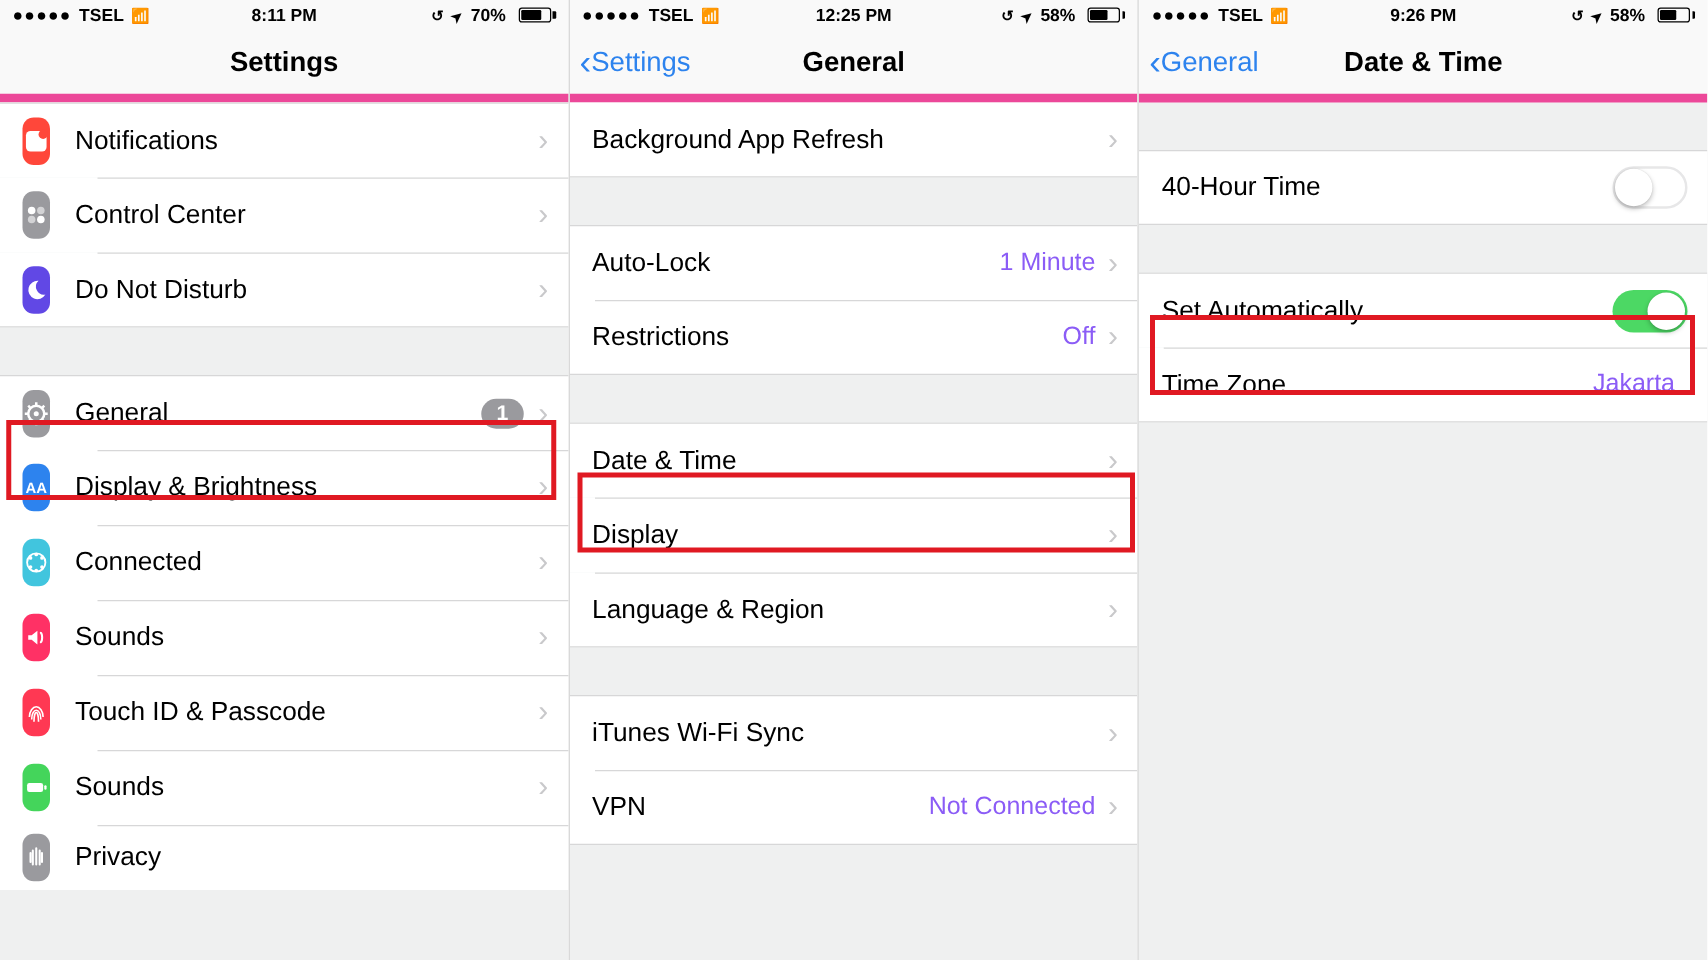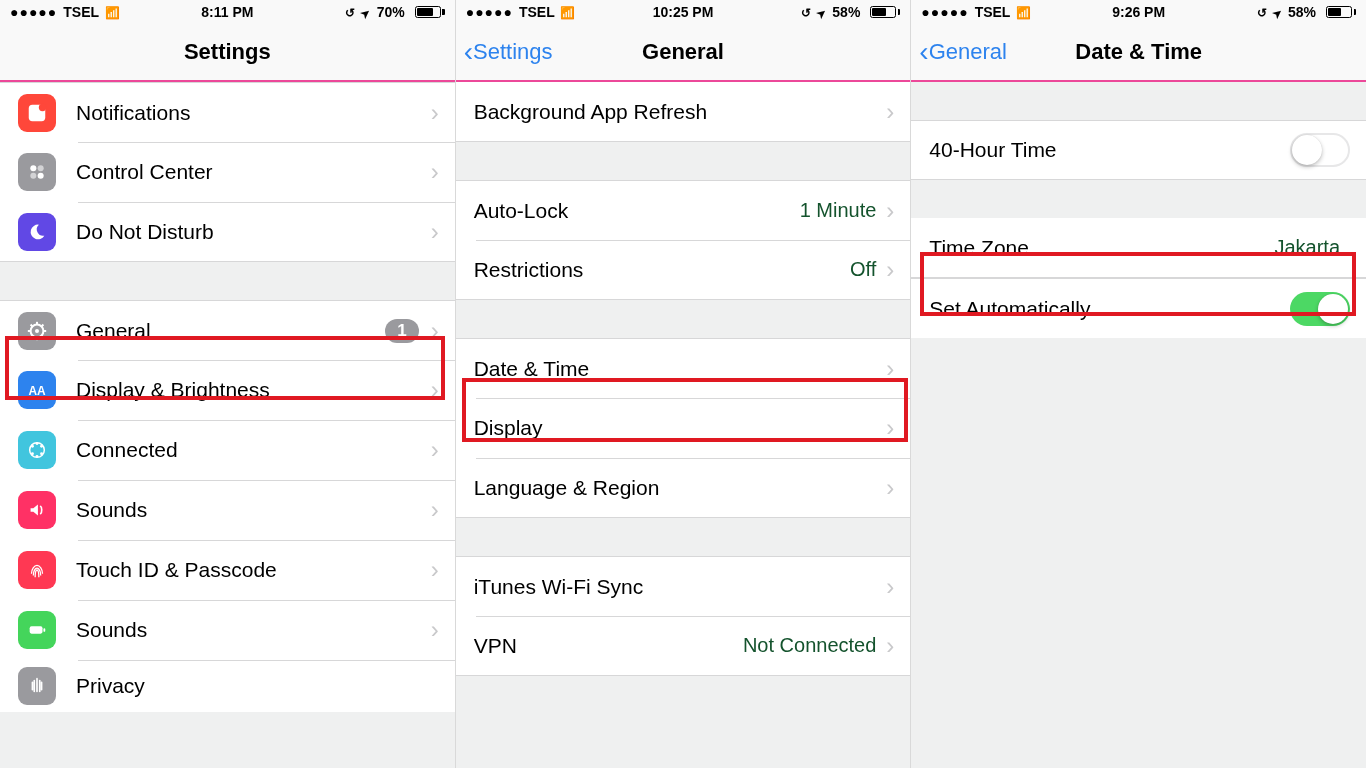--- a/index.html
+++ b/index.html
@@ -44,21 +44,21 @@
   .pane2 .battery-fill, .pane3 .battery-fill { width: 56%; }
 
   
   .navbar {
     height: 58px;
     display: flex;
     align-items: center;
     justify-content: center;
     position: relative;
     background: #f9f9f9;
-    border-bottom: 2px solid #ec4899;
+    border-bottom: 7px solid #ec4899;
   }
   .nav-title { font-size: 22px; font-weight: 700; color: #000; }
   .nav-back {
     position: absolute; left: 8px; top: 50%; transform: translateY(-50%);
     display: flex; align-items: center; gap: 2px;
     color: #2d83ee; font-size: 22px; font-weight: 400;
   }
   .nav-back .chev { font-size: 28px; line-height: 1; font-weight: 400; margin-right: -2px; }
 
   
@@ -74,38 +74,38 @@
   .cell + .cell .sep,
   .cell.has-sep .sep {
     position: absolute; top: 0; height: 1px; background: #d7d7d8;
   }
   .pane1 .cell + .cell .sep { left: 78px; right: 0; }
   .pane2 .cell + .cell .sep, .pane3 .cell + .cell .sep { left: 20px; right: 0; }
   .group-top { border-top: 1px solid #d7d7d8; }
   .group-bot { border-bottom: 1px solid #d7d7d8; }
 
   .icon {
-    width: 38px; height: 38px; border-radius: 9px; margin-right: 20px;
+    width: 22px; height: 38px; border-radius: 9px; margin-right: 20px;
     display: flex; align-items: center; justify-content: center;
     flex-shrink: 0;
   }
   .icon svg { width: 22px; height: 22px; }
   .ic-notif { background: #ff473a; }
   .ic-cc    { background: #9a9a9e; }
   .ic-dnd   { background: #6148e5; }
   .ic-gen   { background: #9a9a9e; }
   .ic-disp  { background: #2d83ee; }
   .ic-wall  { background: #41c5de; }
   .ic-sound { background: #ff3165; }
   .ic-touch { background: #ff3853; }
   .ic-batt  { background: #44d55b; }
   .ic-priv  { background: #9a9a9e; }
 
   .cell-label { font-size: 21px; color: #000; flex: 1 1 auto; }
-  .cell-detail { font-size: 20px; color: #14532d; margin-right: 10px; }
+  .cell-detail { font-size: 20px; color: #8b5cf6; margin-right: 10px; }
   .chevron {
     color: #c9c9cb; font-size: 24px; line-height: 1; font-weight: 400;
   }
   .badge {
     background: #9a9a9e; color: #fff; font-size: 17px; border-radius: 14px;
     padding: 2px 12px; margin-right: 12px; font-weight: 600;
   }
 
   
   .toggle {
@@ -294,21 +294,21 @@
     </div>
   </div>
 
   <div class="pane pane2">
     <div class="statusbar">
       <div class="sb-left">
         <span class="sig">●●●●●</span>
         <span>TSEL</span>
         <span class="wifi"></span>
       </div>
-      <div class="sb-center">10:25 PM</div>
+      <div class="sb-center">12:25 PM</div>
       <div class="sb-right">
         <span class="lock"></span>
         <span class="nav"></span>
         <span>58%</span>
         <span class="battery">
             <span class="battery-body">
               <span class="battery-fill"></span>
             </span>
             <span class="battery-cap"></span>
           </span>
@@ -404,29 +404,29 @@
 
     <div class="cell group-top group-bot">
       <span class="cell-label">40-Hour Time</span>
       <span class="toggle off">
           <span class="knob"></span>
         </span>
     </div>
 
     <div class="group-gap"></div>
 
-    <div class="cell group-bot">
-        <span class="sep"></span>
-      <span class="cell-label">Time Zone</span>
-      <span class="cell-detail">Jakarta</span>
-    </div>
     <div class="cell group-top">
       <span class="cell-label">Set Automatically</span>
       <span class="toggle on">
           <span class="knob"></span>
         </span>
     </div>
+    <div class="cell group-bot">
+        <span class="sep"></span>
+      <span class="cell-label">Time Zone</span>
+      <span class="cell-detail">Jakarta</span>
+    </div>
   </div>
 
   <div class="hl hl1"></div>
   <div class="hl hl2"></div>
   <div class="hl hl3"></div>
 </div>
 
 </body></html>

